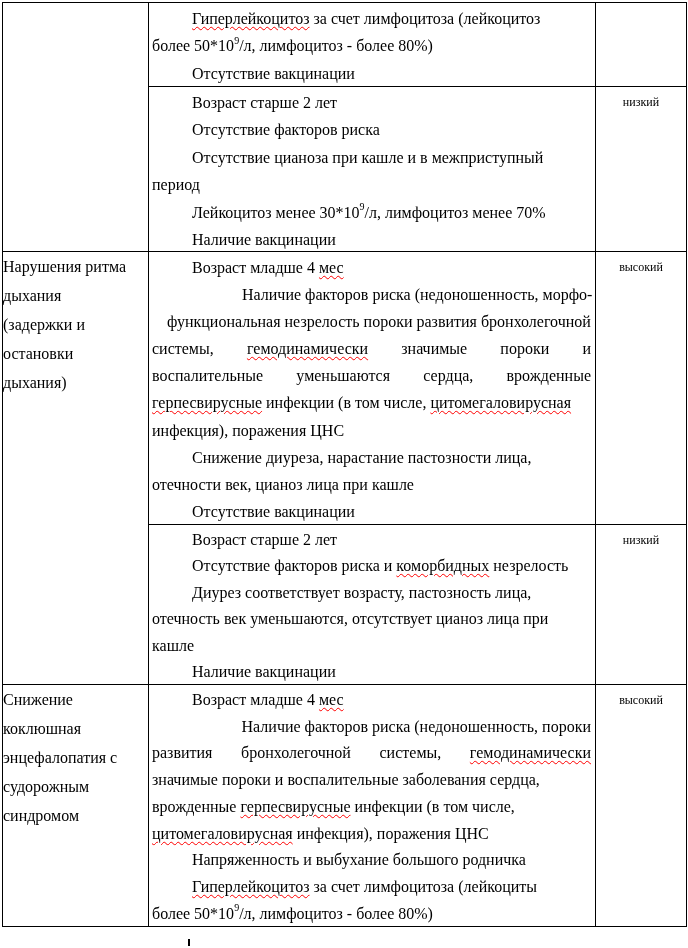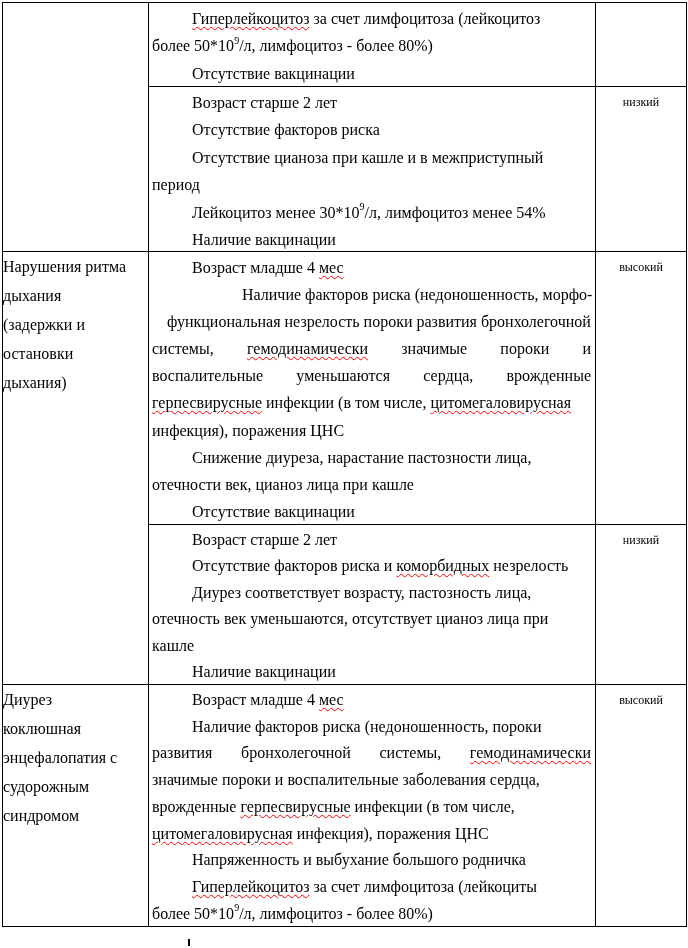--- a/index.html
+++ b/index.html
@@ -128,21 +128,21 @@
             <span class="risk-label"></span>
           </td>
         </tr>
         <tr class="row-1">
           <td class="cell-criteria">
             <div class="cell-inner">
               <div class="line" style="padding-left: 40px;"><span>Возраст старше 2 лет</span></div>
               <div class="line" style="padding-left: 40px;"><span>Отсутствие факторов риска</span></div>
               <div class="line" style="padding-left: 40px;"><span>Отсутствие цианоза при кашле и в межприступный</span></div>
               <div class="line"><span>период</span></div>
-              <div class="line" style="padding-left: 40px;"><span>Лейкоцитоз менее 30*10</span><sup class="superscript">9</sup><span>/л, лимфоцитоз менее 54%</span></div>
+              <div class="line" style="padding-left: 40px;"><span>Лейкоцитоз менее 30*10</span><sup class="superscript">9</sup><span>/л, лимфоцитоз менее 70%</span></div>
               <div class="line" style="padding-left: 40px;"><span>Наличие вакцинации</span></div>
             </div>
           </td>
           <td class="cell-risk">
             <span class="risk-label">низкий</span>
           </td>
         </tr>
         <tr class="row-2">
           <td class="cell-group" rowspan="2">
             <div class="group-line">Нарушения ритма</div>
@@ -179,30 +179,30 @@
               <div class="line"><span>кашле</span></div>
               <div class="line" style="padding-left: 40px;"><span>Наличие вакцинации</span></div>
             </div>
           </td>
           <td class="cell-risk">
             <span class="risk-label">низкий</span>
           </td>
         </tr>
         <tr class="row-4">
           <td class="cell-group" rowspan="1">
-            <div class="group-line">Диурез</div>
+            <div class="group-line">Снижение</div>
             <div class="group-line">коклюшная</div>
             <div class="group-line">энцефалопатия с</div>
             <div class="group-line">судорожным</div>
             <div class="group-line">синдромом</div>
           </td>
           <td class="cell-criteria">
             <div class="cell-inner">
               <div class="line" style="padding-left: 40px;"><span>Возраст младше 4 </span><span class="misspelled">мес</span></div>
-              <div class="line" style="padding-left: 40px;"><span>Наличие факторов риска (недоношенность, пороки</span></div>
+              <div class="line" style="padding-left: 40px; text-align: right;"><span>Наличие факторов риска (недоношенность, пороки</span></div>
               <div class="line stretch"><span>развития бронхолегочной системы, </span><span class="misspelled">гемодинамически</span></div>
               <div class="line"><span>значимые пороки и воспалительные заболевания сердца,</span></div>
               <div class="line"><span>врожденные </span><span class="misspelled">герпесвирусные</span><span> инфекции (в том числе,</span></div>
               <div class="line"><span class="misspelled">цитомегаловирусная</span><span> инфекция), поражения ЦНС</span></div>
               <div class="line" style="padding-left: 40px;"><span>Напряженность и выбухание большого родничка</span></div>
               <div class="line" style="padding-left: 40px;"><span class="misspelled">Гиперлейкоцитоз</span><span> за счет лимфоцитоза (лейкоциты</span></div>
               <div class="line"><span>более 50*10</span><sup class="superscript">9</sup><span>/л, лимфоцитоз - более 80%)</span></div>
             </div>
           </td>
           <td class="cell-risk">

